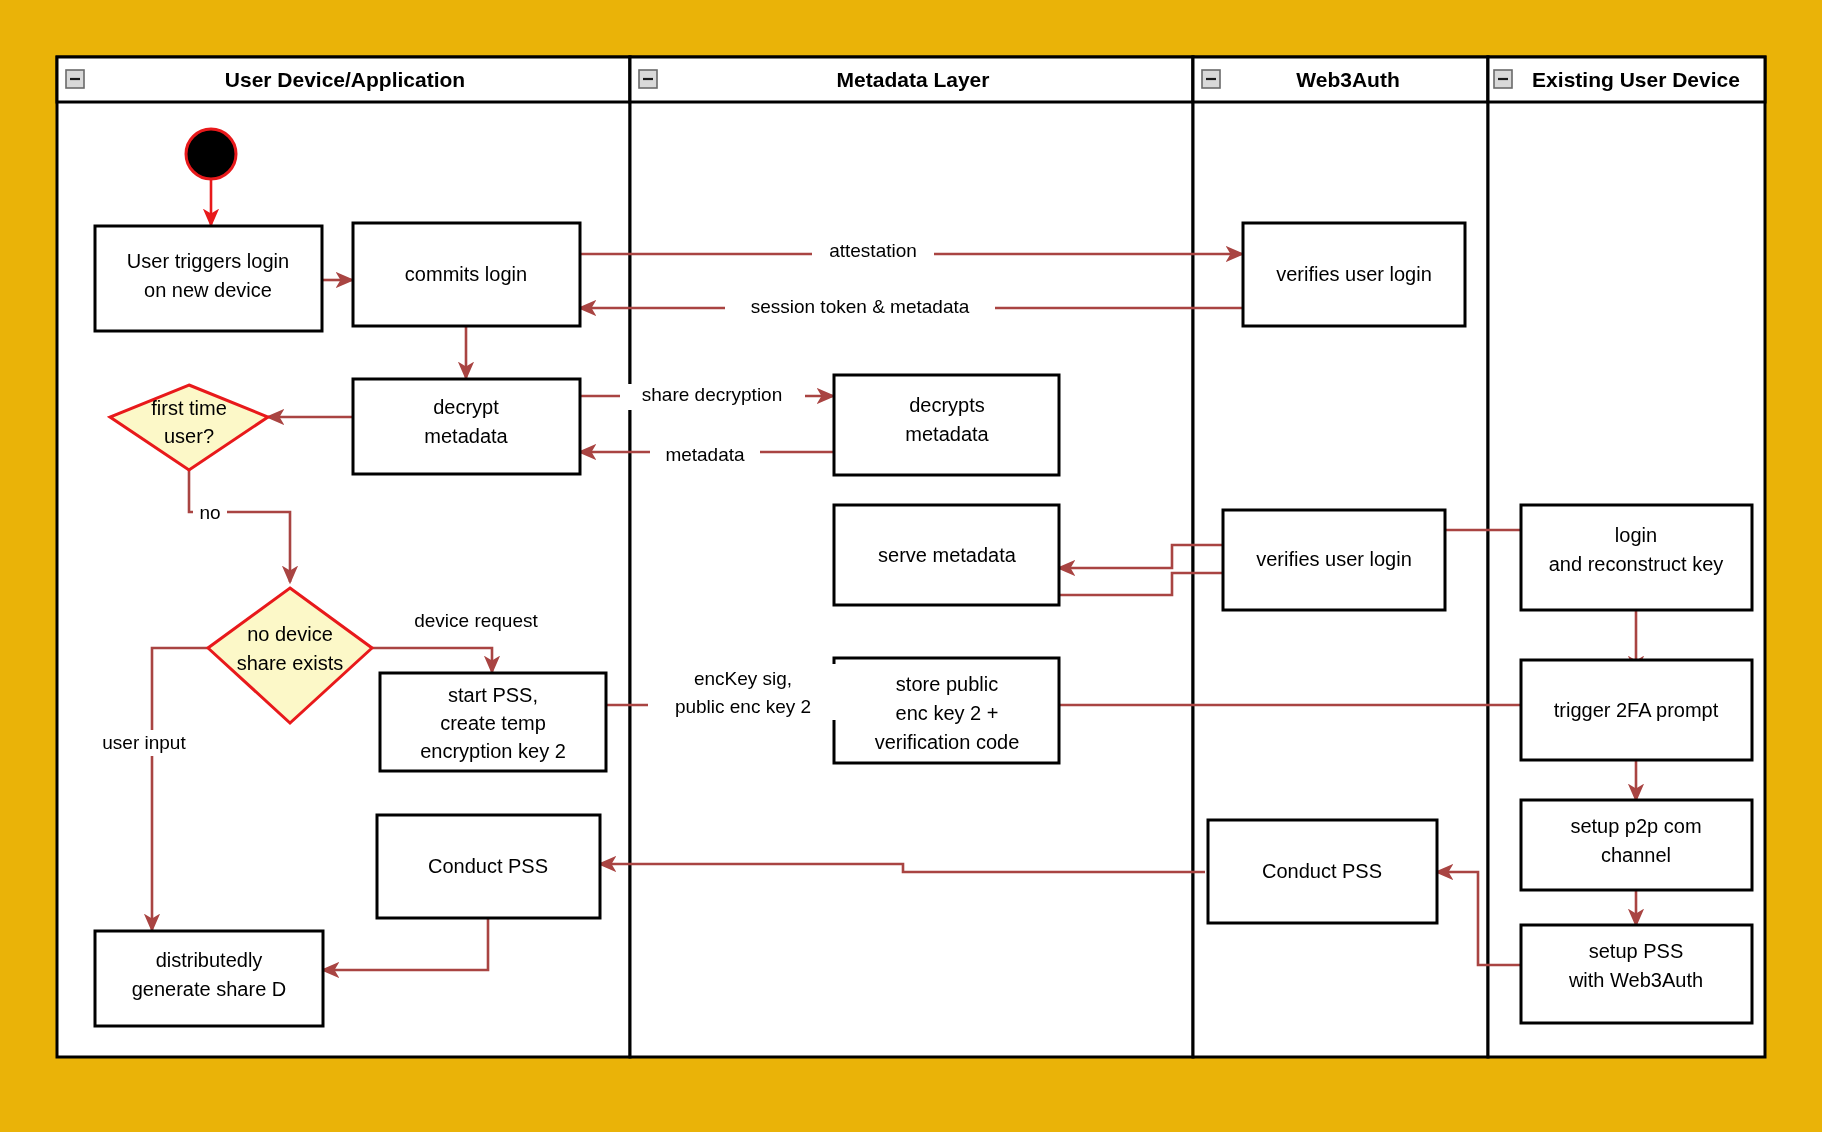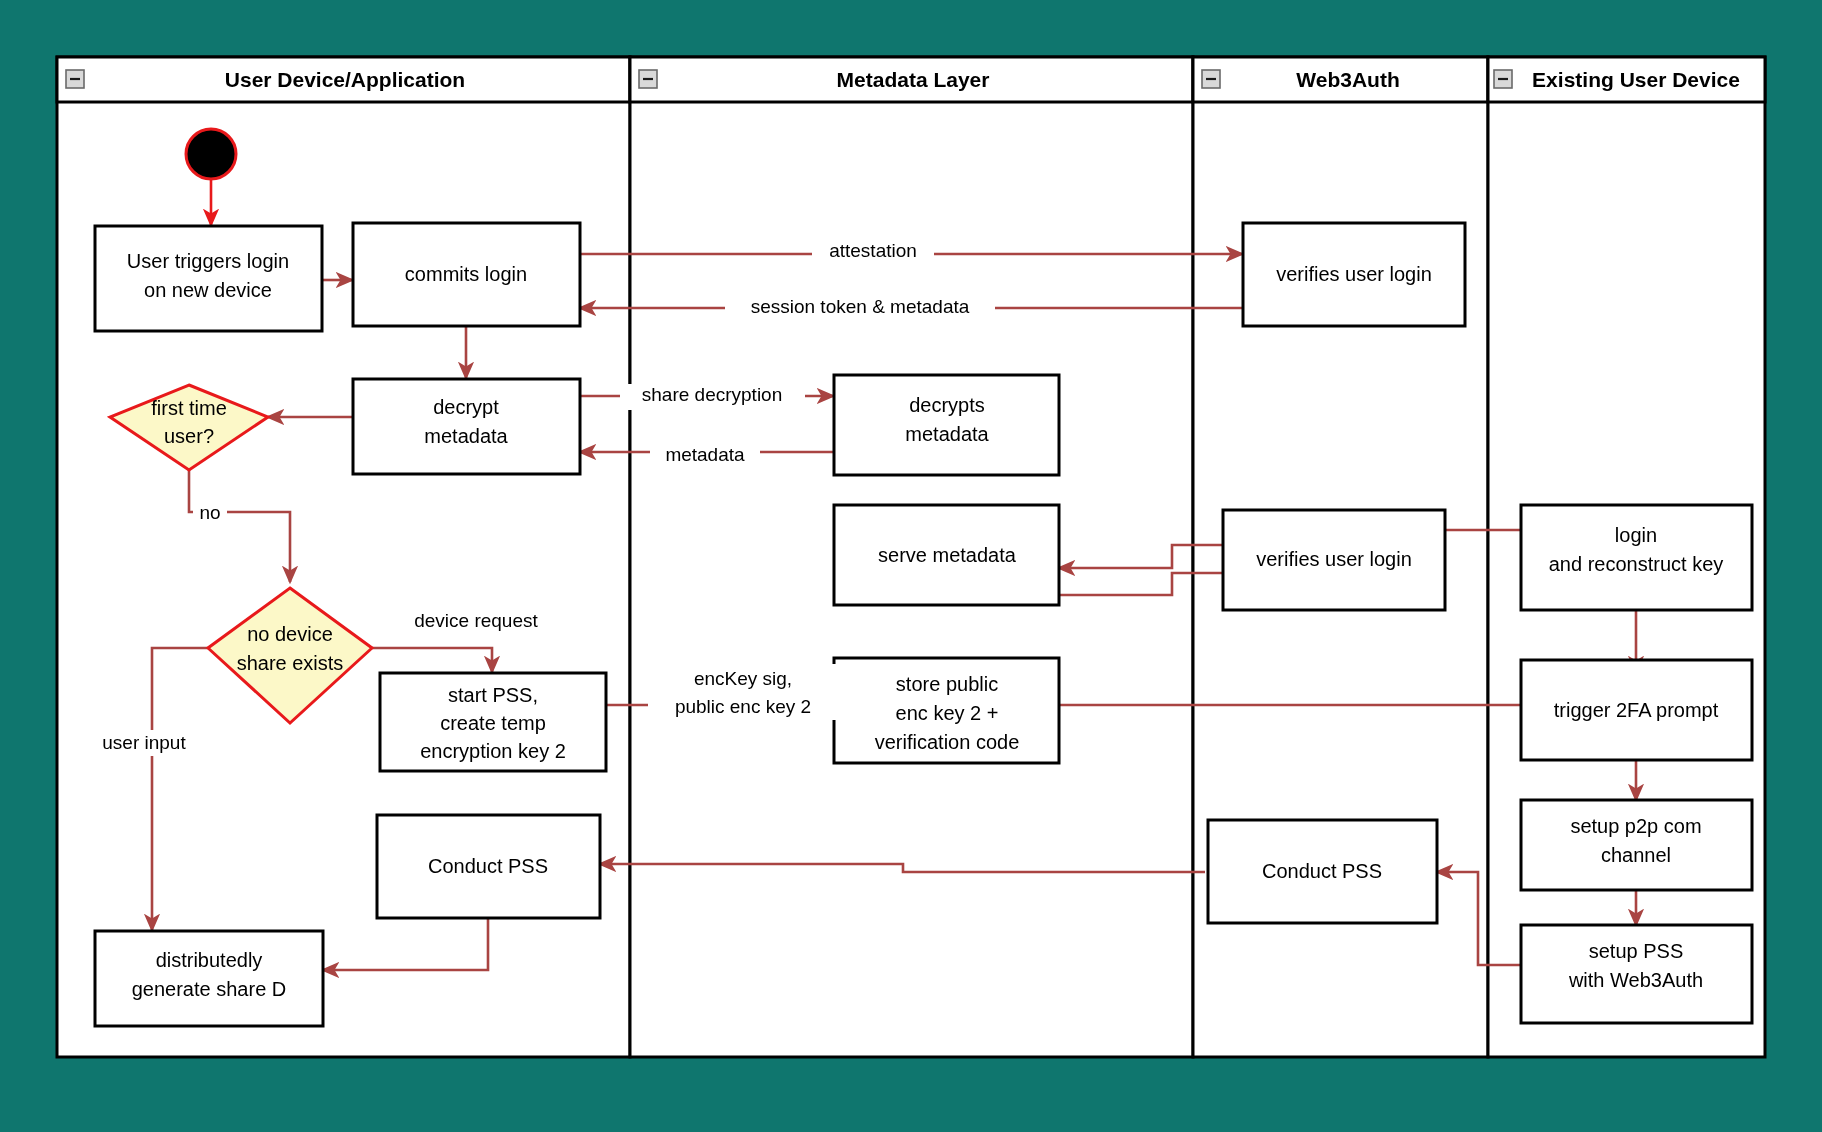--- a/index.html
+++ b/index.html
@@ -5,21 +5,21 @@
   html, body {
     margin: 0;
     padding: 0;
     background: #ffffff;
     font-family: "Liberation Sans", sans-serif;
   }
   #stage {
     position: relative;
     width: 1822px;
     height: 1132px;
-    background: #0f766e;
+    background: #eab308;
     overflow: hidden;
   }
   svg#canvas {
     position: absolute;
     left: 0;
     top: 0;
     width: 1822px;
     height: 1132px;
   }
   .lane-rect {

